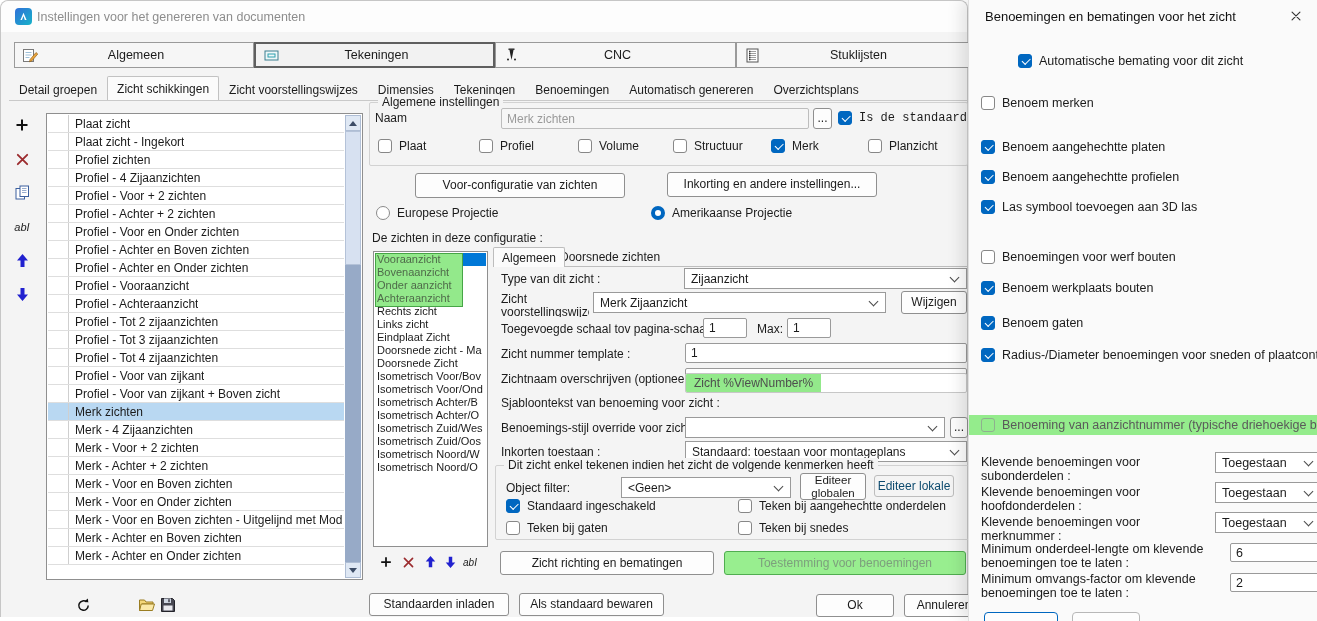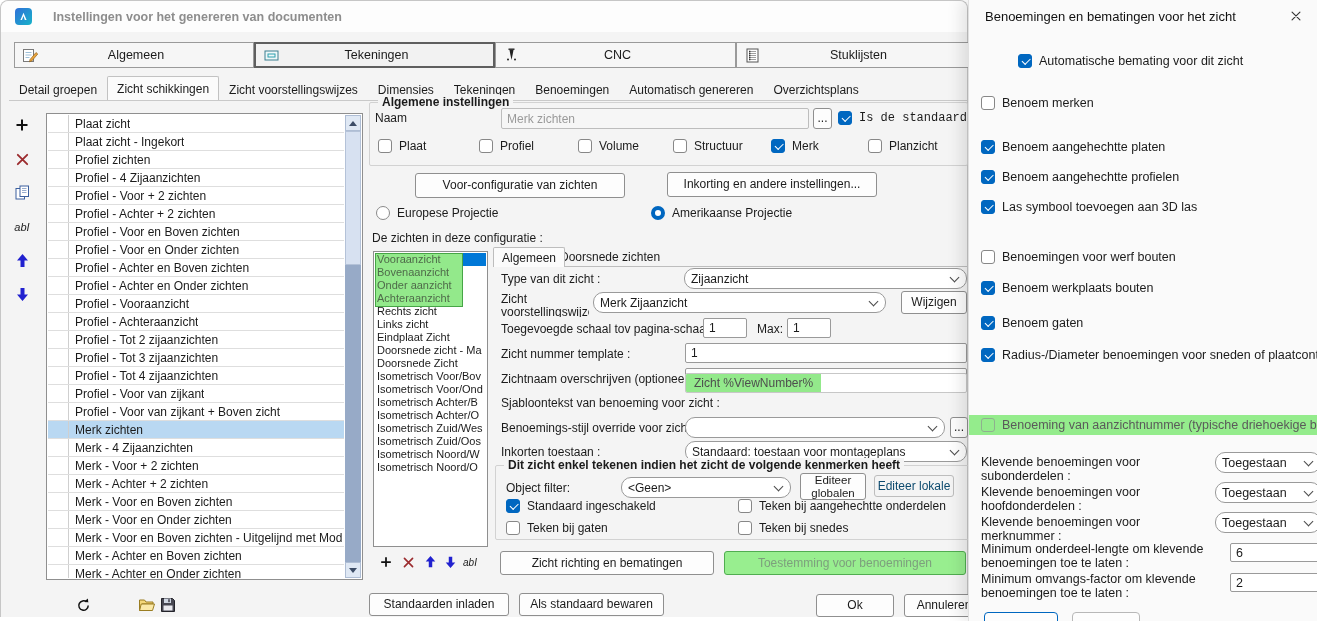--- a/index.html
+++ b/index.html
@@ -3,21 +3,21 @@
 <meta charset="utf-8">
 <style>
   html,body{margin:0;padding:0;}
   .stage{position:relative;width:1317px;height:621px;background:#ffffff;overflow:hidden;
          font-family:"Liberation Sans",sans-serif;font-size:12px;color:#1b1b1b;}
   .abs{position:absolute;}
   
   .main-window{position:absolute;left:0;top:4;width:968px;height:617px;background:#f4f4f4;
                border:1px solid #c6c6c6;border-bottom:none;border-radius:8px 8px 0 0;box-sizing:border-box;}
   .titlebar{position:absolute;left:0;top:0;width:100%;height:31px;background:#fdfdfd;border-radius:8px 8px 0 0;
-            display:flex;align-items:center;padding-left:14px;box-sizing:border-box;gap:21px;font-weight:bold;}
+            display:flex;align-items:center;padding-left:14px;box-sizing:border-box;gap:5px;}
   .titlebar .ttl{color:#8d8d8d;font-size:12.5px;}
   .appico{width:17px;height:17px;border-radius:4px;background:linear-gradient(135deg,#2f6fd8,#17b3c9);
           display:flex;align-items:center;justify-content:center;flex:none;}
   
   .tab1{position:absolute;top:41px;height:26px;background:#f6f6f6;border:1px solid #9a9a9a;box-sizing:border-box;
         display:flex;align-items:center;cursor:default;}
   .tab1 .ic{margin-left:7px;width:17px;height:17px;flex:none;}
   .tab1 .lb{flex:1;text-align:center;margin-right:20px;font-size:12.5px;}
   .tab1.active{border:2px solid #5f5f5f;background:#f2f2f2;}
   
@@ -36,31 +36,31 @@
   .lrow .gut{width:20px;height:100%;border-right:1px solid #cfcfcf;flex:none;}
   .lrow .lbl{padding-left:6px;white-space:nowrap;overflow:hidden;}
   .sbar{position:absolute;top:1px;right:1px;width:16px;bottom:1px;background:#97aac7;}
   .sarrow{position:absolute;left:0;width:16px;height:16px;background:#dfe8f4;border:1px solid #aebdd4;box-sizing:border-box;
           display:flex;align-items:center;justify-content:center;}
   .sthumb{position:absolute;left:0;top:16px;width:16px;height:134px;background:#d7e1f1;border:1px solid #b4c2d8;box-sizing:border-box;}
   .tri{width:0;height:0;border-left:4px solid transparent;border-right:4px solid transparent;}
   .tri.up{border-bottom:5px solid #3c4c66;}
   .tri.dn{border-top:5px solid #3c4c66;}
   
-  .gbox{position:absolute;border:1px solid #d2d2d2;border-radius:2px;font-weight:bold;}
+  .gbox{position:absolute;border:1px solid #d2d2d2;border-radius:2px;}
   .gbox>.gtitle{position:absolute;top:-8px;left:8px;background:#f4f4f4;padding:0 4px;white-space:nowrap;}
   
   .btn{position:absolute;background:#fdfdfd;border:1px solid #8f8f8f;border-radius:3px;box-sizing:border-box;
        display:flex;align-items:center;justify-content:center;text-align:center;line-height:13px;}
   .btn.green{background:#98ee8f;border-color:#50ad50;color:#7d9f7d;}
   .btn.disabled{color:#0c4a6e;border-color:#bdbdbd;background:#f4f4f4;}
   .input{position:absolute;background:#fff;border:1px solid #9a9a9a;border-radius:2px;box-sizing:border-box;
          display:flex;align-items:center;padding:0 5px;overflow:hidden;white-space:nowrap;}
   .input.dim{background:#f6f6f6;border-color:#bdbdbd;color:#9a9a9a;}
-  .combo{position:absolute;background:#fff;border:1px solid #9a9a9a;border-radius:10px;box-sizing:border-box;
+  .combo{position:absolute;background:#fff;border:1px solid #9a9a9a;border-radius:0;box-sizing:border-box;
          display:flex;align-items:center;padding:0 20px 0 6px;overflow:hidden;white-space:nowrap;}
   .combo::after{content:"";position:absolute;right:8px;top:50%;width:6px;height:6px;margin-top:-5px;
                 border-left:1.4px solid #4b4b4b;border-bottom:1.4px solid #4b4b4b;transform:rotate(-45deg);}
   .lab{position:absolute;white-space:nowrap;}
   .cb{display:flex;align-items:center;gap:7px;white-space:nowrap;}
   .cb .box{width:14px;height:14px;border:1px solid #878787;border-radius:3px;background:#fff;position:relative;flex:none;box-sizing:border-box;}
   .cb.checked .box{background:#0067c0;border-color:#0067c0;}
   .cb.checked .box::after{content:"";position:absolute;left:2.5px;top:3px;width:7px;height:3.5px;
       border-left:1.6px solid #fff;border-bottom:1.6px solid #fff;transform:rotate(-45deg);}
   .radio{display:flex;align-items:center;gap:7px;white-space:nowrap;position:absolute;}
@@ -230,24 +230,20 @@
           <span class="gut"></span>
           <span class="lbl">Profiel - 4 Zijaanzichten</span>
         </div>
           <div class="lrow">
           <span class="gut"></span>
           <span class="lbl">Profiel - Voor + 2 zichten</span>
         </div>
           <div class="lrow">
           <span class="gut"></span>
           <span class="lbl">Profiel - Achter + 2 zichten</span>
-        </div>
-          <div class="lrow">
-          <span class="gut"></span>
-          <span class="lbl">Profiel - Voor en Boven zichten</span>
         </div>
           <div class="lrow">
           <span class="gut"></span>
           <span class="lbl">Profiel - Voor en Onder zichten</span>
         </div>
           <div class="lrow">
           <span class="gut"></span>
           <span class="lbl">Profiel - Achter en Boven zichten</span>
         </div>
           <div class="lrow">

